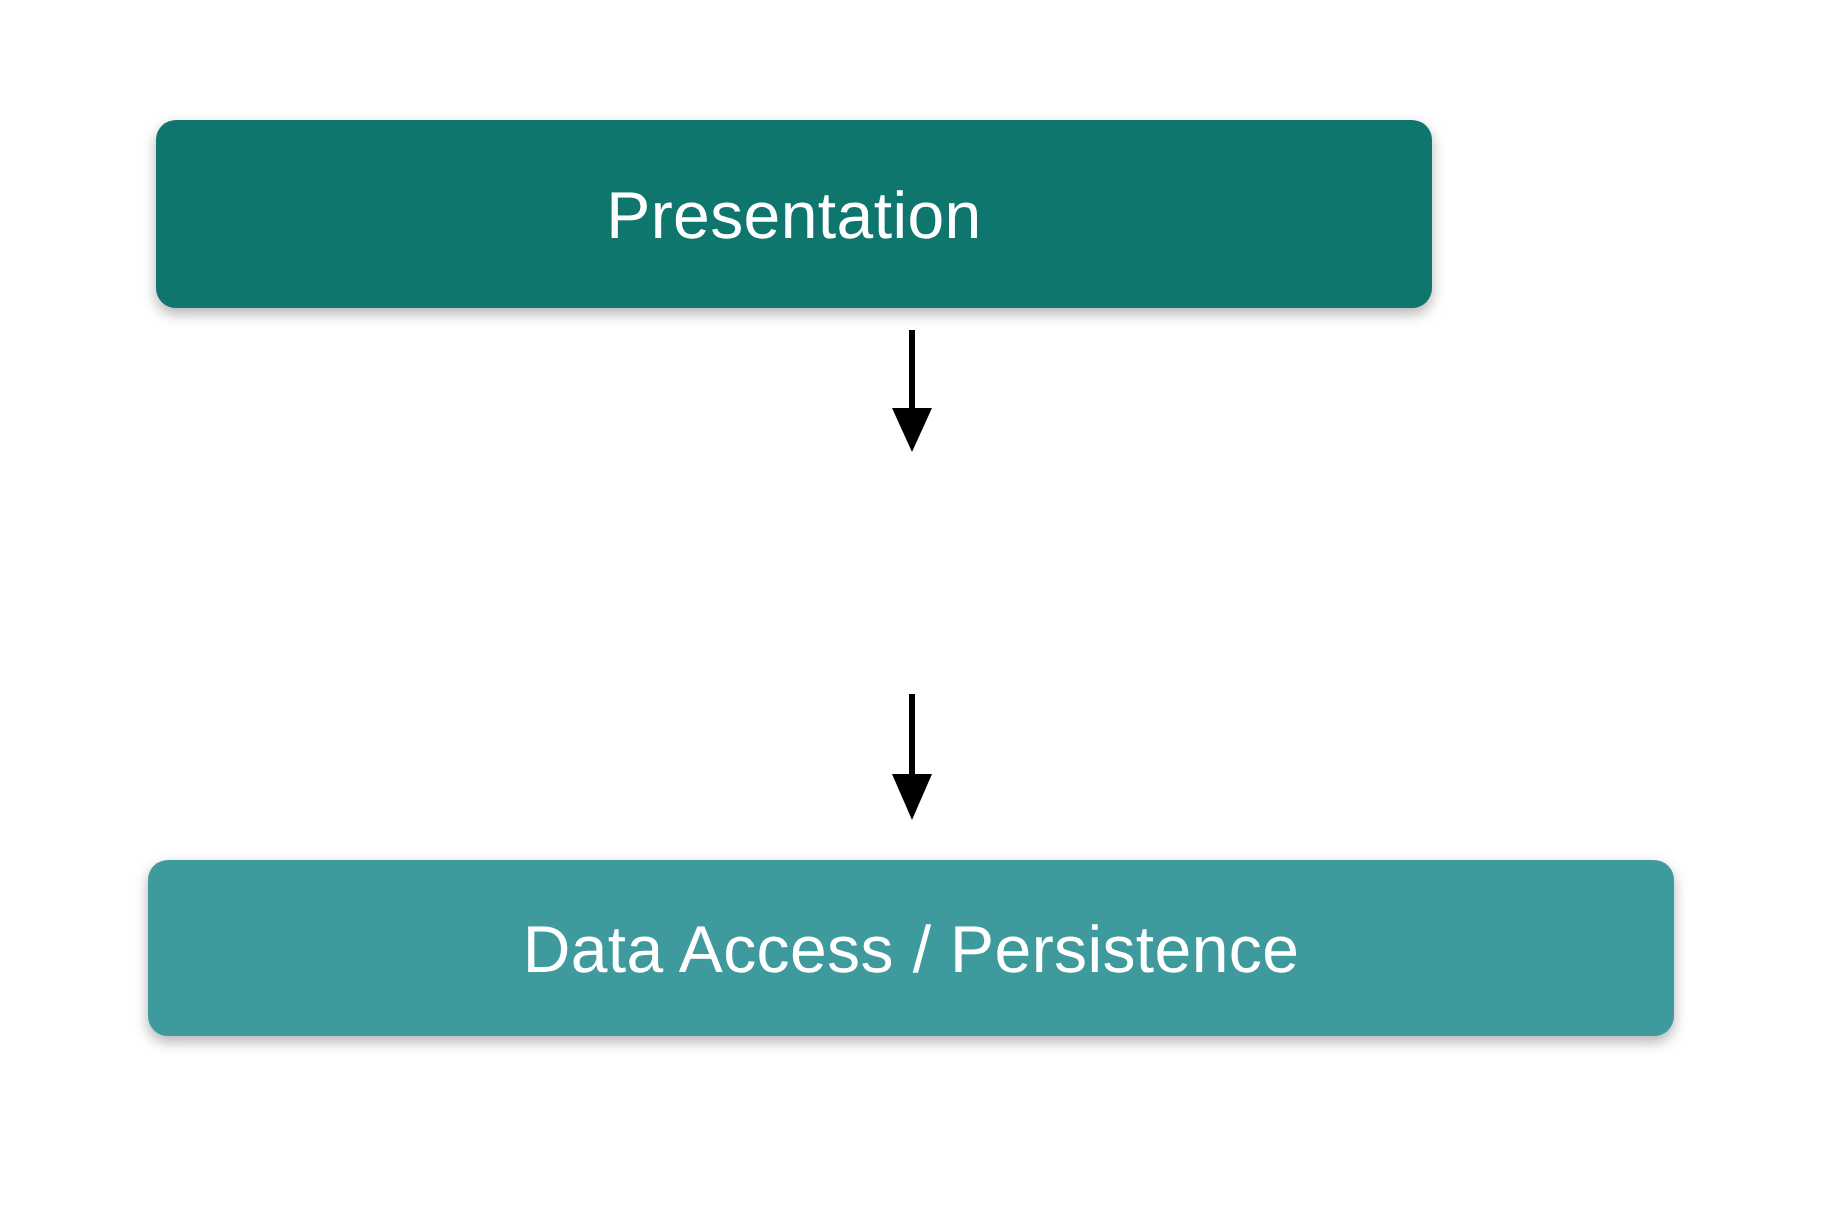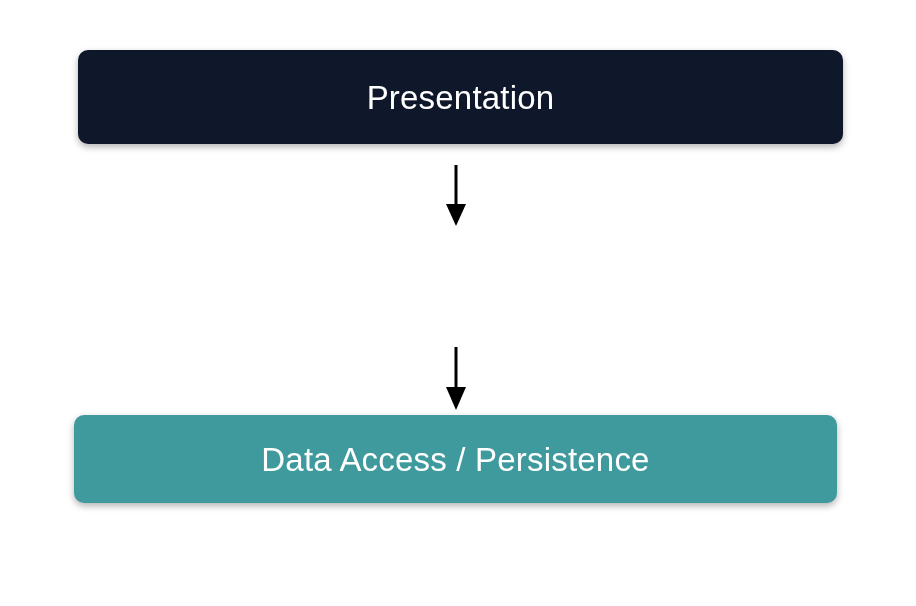--- a/index.html
+++ b/index.html
@@ -39,37 +39,37 @@
     font-weight: 400;
     letter-spacing: 0.2px;
     line-height: 1;
     white-space: nowrap;
     text-align: center;
   }
 
   
   #node-presentation {
     left: 78px;
-    top: 50px;
-    width: 765px;
+    top: 60px;
+    width: 638px;
     height: 94px;
-    background: #0f172a;
+    background: #0f766e;
   }
 
   #node-business-logic {
     left: 78px;
     top: 243px;
     width: 765px;
     height: 86px;
     background: #4e9e2c;
   }
 
   #node-data-access {
     left: 74px;
-    top: 415px;
+    top: 430px;
     width: 763px;
     height: 88px;
     background: #3f9a9d;
   }
 
   
   .connector-arrow {
     position: absolute;
     left: 437px;
     width: 38px;

